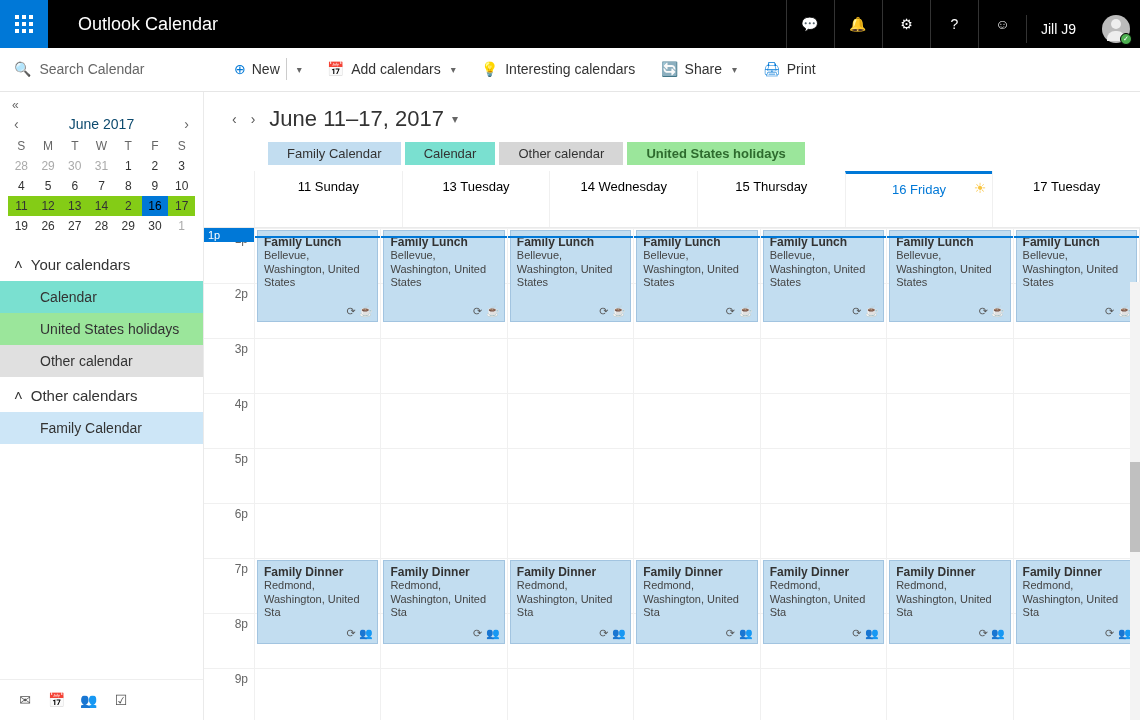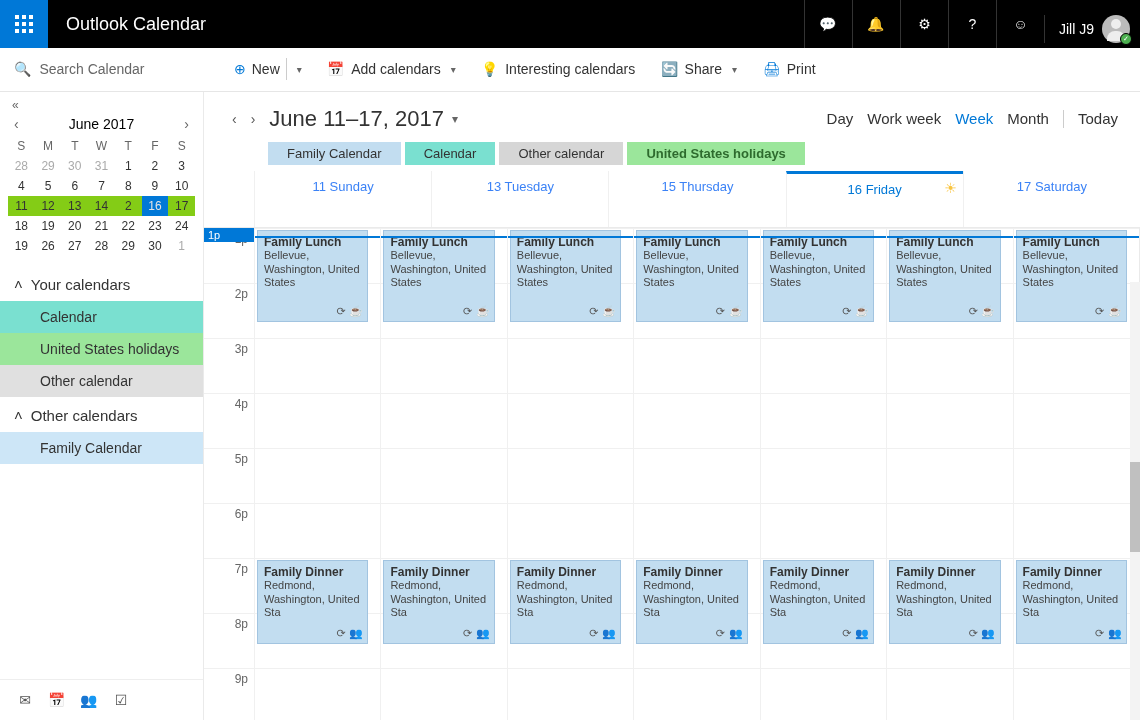--- a/index.html
+++ b/index.html
@@ -4,25 +4,25 @@
 <style>
   * { box-sizing: border-box; margin: 0; padding: 0; }
   html, body { height: 100%; font-family: "Segoe UI", Arial, sans-serif; font-size: 14px; color: #333; }
   body { display: flex; flex-direction: column; width: 1140px; height: 720px; overflow: hidden; background: #fff; }
 
   
   .top-header { background: #000; color: #fff; height: 48px; display: flex; align-items: center; }
   .waffle { width: 48px; height: 48px; background: #0078d7; display: flex; align-items: center; justify-content: center; cursor: pointer; }
   .waffle-grid { display: grid; grid-template-columns: repeat(3, 4px); grid-template-rows: repeat(3, 4px); gap: 3px; }
   .waffle-grid span { width: 4px; height: 4px; background: #fff; }
-  .app-title { margin-left: 18px; font-size: 18px; font-weight: 400; flex: 0 0 auto; }
+  .app-title { margin-left: 30px; font-size: 18px; font-weight: 400; flex: 0 0 auto; }
   .top-spacer { flex: 1 1 auto; }
   .top-actions { display: flex; }
   .top-action { width: 48px; height: 48px; display: flex; align-items: center; justify-content: center; border-left: 1px solid #333; cursor: pointer; }
-  .user-chip { display: flex; align-items: center; padding: 0 10px 0 14px; border-left: 1px solid #333; cursor: pointer; gap: 8px; margin-top: 9px; }
+  .user-chip { display: flex; align-items: center; padding: 0 10px 0 14px; border-left: 1px solid #333; cursor: pointer; gap: 26px; margin-top: 9px; }
   .avatar-circle { width: 28px; height: 28px; background: #bbb; border-radius: 50%; position: relative; }
   .avatar-badge { position: absolute; bottom: -2px; right: -2px; width: 12px; height: 12px; background: #4caf50; border-radius: 50%; border: 1px solid #000; display: flex; align-items: center; justify-content: center; }
   .avatar-badge::after { content: "✓"; color: #fff; font-size: 7px; line-height: 1; }
   .avatar-head { position: absolute; top: 4px; left: 9px; width: 10px; height: 10px; background: #eee; border-radius: 50%; }
   .avatar-body { position: absolute; bottom: 2px; left: 5px; width: 18px; height: 10px; background: #eee; border-radius: 8px 8px 0 0; }
 
   
   .cmd-bar { height: 44px; display: flex; align-items: center; border-bottom: 1px solid #e6e6e6; position: relative; }
   .search-box { width: 204px; padding-left: 14px; display: flex; align-items: center; gap: 8px; color: #666; cursor: text; }
   .cmd-actions { display: flex; align-items: center; gap: 26px; padding-left: 30px; }
@@ -30,28 +30,28 @@
   .cmd-item .label { color: #333; }
   .cmd-caret { color: #666; font-size: 10px; margin-left: 4px; }
   .cmd-sep { width: 1px; height: 22px; background: #ccc; }
 
   
   .body { flex: 1 1 auto; display: flex; min-height: 0; }
   .sidebar { width: 204px; border-right: 1px solid #eaeaea; display: flex; flex-direction: column; overflow-y: auto; }
   .side-collapse { padding: 6px 12px 0; color: #666; cursor: pointer; font-size: 12px; }
   .mini-nav { display: flex; align-items: center; justify-content: space-between; padding: 4px 14px 2px; color: #666; }
   .mini-nav span { cursor: pointer; }
-  .mini-caption { flex: 1 1 auto; text-align: center; color: #000000; }
+  .mini-caption { flex: 1 1 auto; text-align: center; color: #0c4a6e; }
   .mini-cal { padding: 2px 8px 10px; }
   .mini-row { display: flex; }
   .mini-cell { width: 27px; height: 20px; display: flex; align-items: center; justify-content: center; font-size: 12px; color: #333; cursor: pointer; }
   .mini-head { color: #666; font-weight: 400; }
   .mini-dim { color: #aaa; }
   .mini-selweek { background: #84cc16; }
-  .mini-today { background: #0078d7; color: #e5e5e5; }
+  .mini-today { background: #0078d7; color: #000000; }
 
   .cal-section-header { display: flex; align-items: center; gap: 8px; padding: 10px 14px 8px; font-size: 15px; cursor: pointer; }
   .cal-list-item { padding: 8px 14px 8px 40px; cursor: pointer; }
   .cal-list-item.calendar { background: #7ae0d0; }
   .cal-list-item.usholidays { background: #9be69b; }
   .cal-list-item.other { background: #e0e0e0; }
   .cal-list-item.family { background: #cde6f7; }
 
   .bottom-icons { margin-top: auto; display: flex; gap: 10px; padding: 12px 14px; border-top: 1px solid #eee; color: #555; }
   .bottom-icons span { width: 22px; text-align: center; cursor: pointer; }
@@ -69,33 +69,33 @@
   .view-sep { width: 1px; height: 18px; background: #ccc; }
 
   .cal-tabs { display: flex; gap: 4px; padding: 0 0 6px 64px; }
   .cal-tab { padding: 3px 18px; font-size: 13px; border: 1px solid transparent; }
   .cal-tab.family { background: #c2ddf0; }
   .cal-tab.calendar { background: #7ae0d0; }
   .cal-tab.other { background: #d6d6d6; }
   .cal-tab.holidays { background: #9be69b; font-weight: 600; color: #2e6b2e; }
 
   .week-header { display: flex; padding-left: 50px; border-bottom: 1px solid #eaeaea; position: relative; }
-  .day-head { flex: 1 1 0; padding: 8px 8px 30px; font-size: 13px; text-align: center; color: #3b82f6; border-left: 1px solid #f0f0f0; position: relative; }
+  .day-head { flex: 1 1 0; padding: 8px 8px 30px; font-size: 13px; text-align: center; color: #000000; border-left: 1px solid #f0f0f0; position: relative; }
   .day-head.today-col { color: #0078d7; border-top: 3px solid #0078d7; }
   .sun-icon { position: absolute; top: 6px; right: 6px; font-size: 14px; color: #f9c440; }
 
   .grid-scroll { flex: 1 1 auto; overflow-y: auto; position: relative; border-right: 1px solid #eaeaea; }
   .grid { display: grid; grid-template-columns: 50px repeat(7, 1fr); position: relative; }
   .time-cell { height: 55px; border-top: 1px solid #f0f0f0; font-size: 12px; color: #666; padding: 3px 6px 0 0; text-align: right; }
   .day-col { border-left: 1px solid #f0f0f0; position: relative; }
   .slot { height: 55px; border-top: 1px solid #f0f0f0; }
   .now-marker { position: absolute; left: 0; width: 100%; background: #0078d7; color: #fff; font-size: 11px; padding: 1px 4px; top: 0px; z-index: 5; }
   .day-col .now-line { position: absolute; left: 0; right: 0; top: 8px; height: 2px; background: #0078d7; z-index: 4; }
 
-  .event { position: absolute; left: 2px; right: 12px; background: #c2ddf0; border: 1px solid #a2c4e0; padding: 4px 6px; font-size: 12px; overflow: hidden; }
+  .event { position: absolute; left: 2px; right: 2px; background: #c2ddf0; border: 1px solid #a2c4e0; padding: 4px 6px; font-size: 12px; overflow: hidden; }
   .event .ev-title { font-weight: 600; color: #333; }
   .event .ev-loc { color: #444; font-size: 11px; line-height: 1.25; }
   .ev-icons { position: absolute; bottom: 3px; right: 4px; font-size: 11px; color: #555; display: flex; gap: 4px; }
 
   .scrollbar-track { position: absolute; top: 190px; right: 0; width: 10px; bottom: 0; background: #f3f3f3; }
   .scrollbar-thumb { background: #c0c0c0; width: 10px; height: 90px; margin-top: 180px; }
 </style>
 </head>
 <body>
 
@@ -216,29 +216,20 @@
           <div class="mini-row">
             <div class="mini-cell mini-selweek">11</div>
             <div class="mini-cell mini-selweek">12</div>
             <div class="mini-cell mini-selweek">13</div>
             <div class="mini-cell mini-selweek">14</div>
             <div class="mini-cell mini-selweek">2</div>
             <div class="mini-cell mini-selweek mini-today">16</div>
             <div class="mini-cell mini-selweek">17</div>
           </div>
           <div class="mini-row">
-            <div class="mini-cell">18</div>
-            <div class="mini-cell">19</div>
-            <div class="mini-cell">20</div>
-            <div class="mini-cell">21</div>
-            <div class="mini-cell">22</div>
-            <div class="mini-cell">23</div>
-            <div class="mini-cell">24</div>
-          </div>
-          <div class="mini-row">
             <div class="mini-cell">19</div>
             <div class="mini-cell">26</div>
             <div class="mini-cell">27</div>
             <div class="mini-cell">28</div>
             <div class="mini-cell">29</div>
             <div class="mini-cell">30</div>
             <div class="mini-cell mini-dim">1</div>
           </div>
         </div>
     </div>
@@ -272,44 +263,37 @@
   <div class="main">
     <div class="range-bar">
       <div class="range-arrows">
         <span>‹</span>
         <span>›</span>
       </div>
       <div class="range-title">
         <span>June 11–17, 2017</span>
         <span class="range-caret">▾</span>
       </div>
-      <div class="view-switch">
-        <span>Day</span>
-        <span>Work week</span>
-        <span class="active">Week</span>
-        <span>Month</span>
-        <span class="view-sep"></span>
-        <span>Today</span>
-      </div>
     </div>
 
     <div class="cal-tabs" id="cal-tabs">
         <div class="cal-tab family">Family Calendar</div>
         <div class="cal-tab calendar">Calendar</div>
         <div class="cal-tab other">Other calendar</div>
         <div class="cal-tab holidays">United States holidays</div>
       </div>
 
     <div class="week-header" id="week-header">
 
     <div class="day-head">11 Sunday</div>
         <div class="day-head">13 Tuesday</div>
+        <div class="day-head">14 Wednesday</div>
         <div class="day-head">15 Thursday</div>
         <div class="day-head today-col">16 Friday<span class="sun-icon">☀</span></div>
-        <div class="day-head">17 Saturday</div>
+        <div class="day-head">17 Tuesday</div>
       </div>
 
     <div class="grid-scroll">
       <div class="grid" id="grid">
           <div style="grid-area: 1 / 1 / span 9; position: relative;">
             <div class="time-cell">1p</div>
             <div class="time-cell">2p</div>
             <div class="time-cell">3p</div>
             <div class="time-cell">4p</div>
             <div class="time-cell">5p</div>

